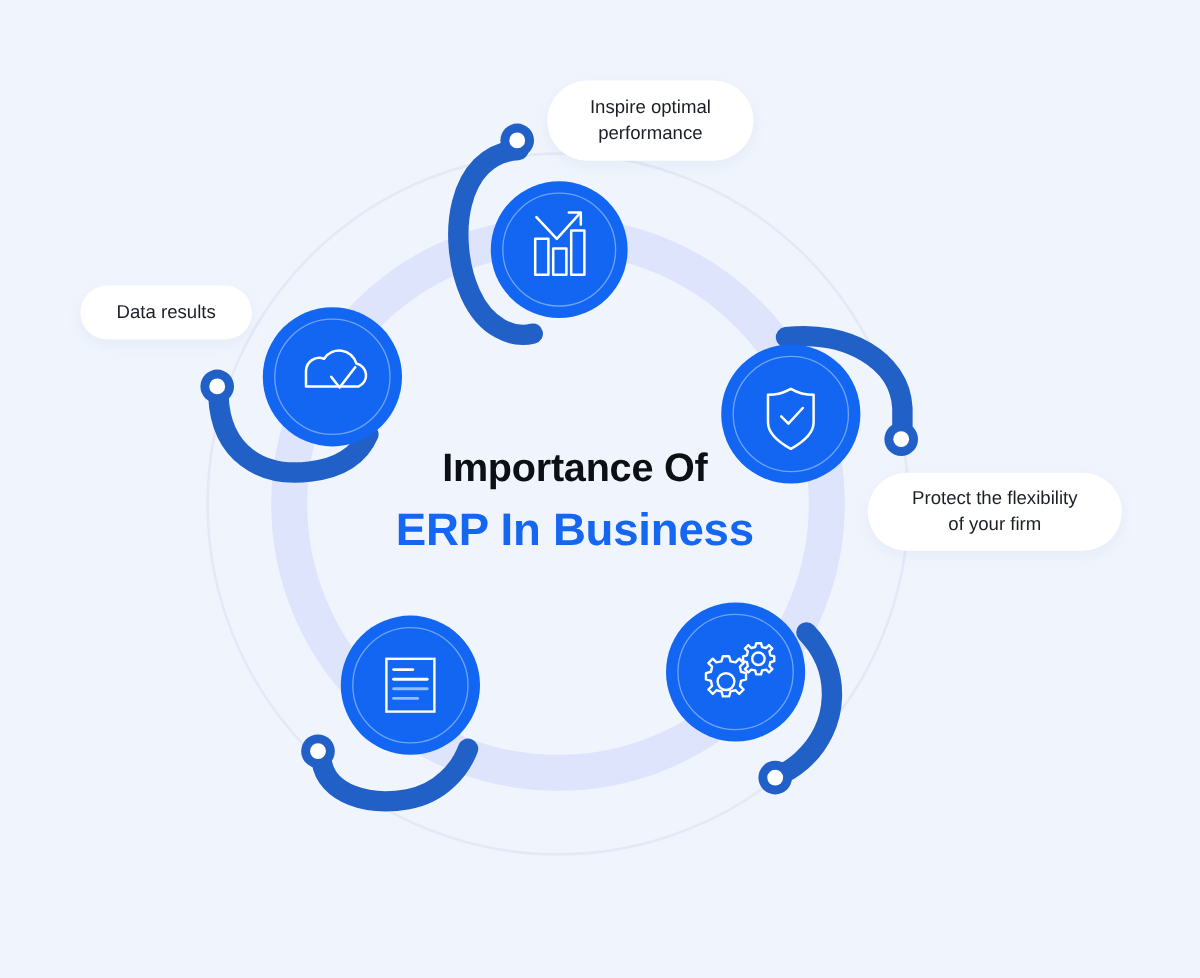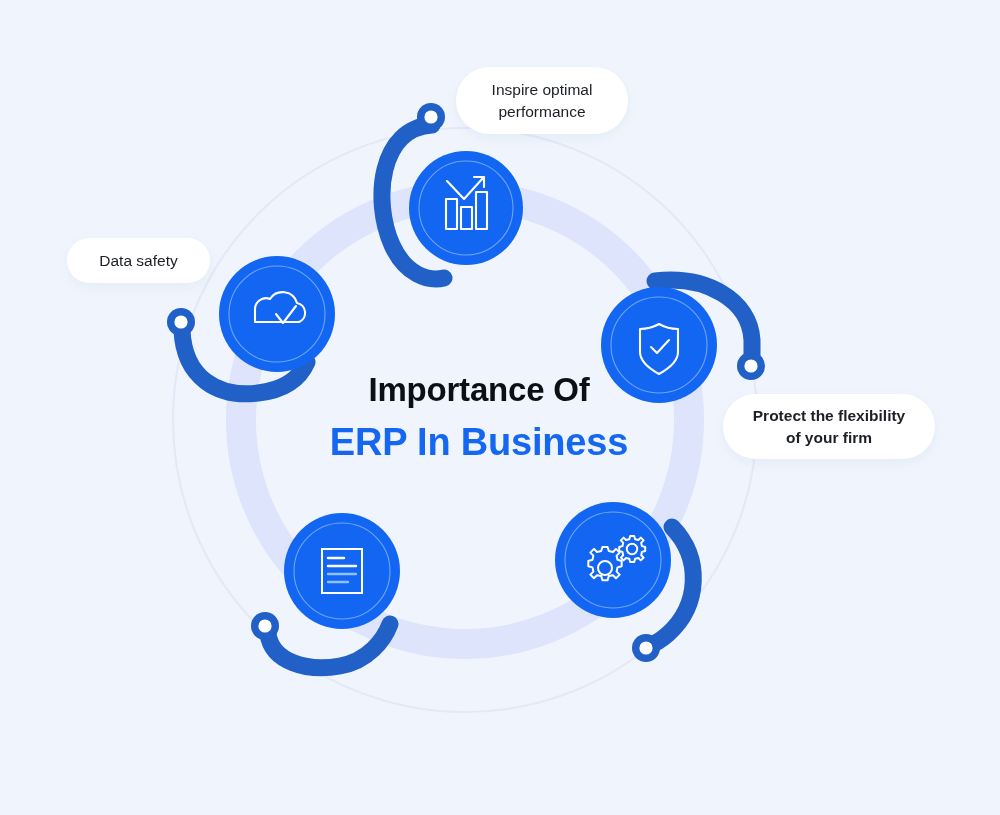--- a/index.html
+++ b/index.html
@@ -182,25 +182,25 @@
 
   <div class="pill" style="left:456px; top:67px; width:172px; height:67px;">
     <div>
       <span>Inspire optimal</span>
       <span>performance</span>
     </div>
   </div>
 
   <div class="pill" style="left:67px; top:238px; width:143px; height:45px;">
     <div>
-      <span>Data safety</span>
+      <span>Data results</span>
     </div>
   </div>
 
-  <div class="pill" style="left:723px; top:394px; width:212px; height:65px;font-weight:bold;">
+  <div class="pill" style="left:723px; top:394px; width:212px; height:65px;">
     <div>
       <span>Protect the flexibility</span>
       <span>of your firm</span>
     </div>
   </div>
 
 
 
 </div>
 

